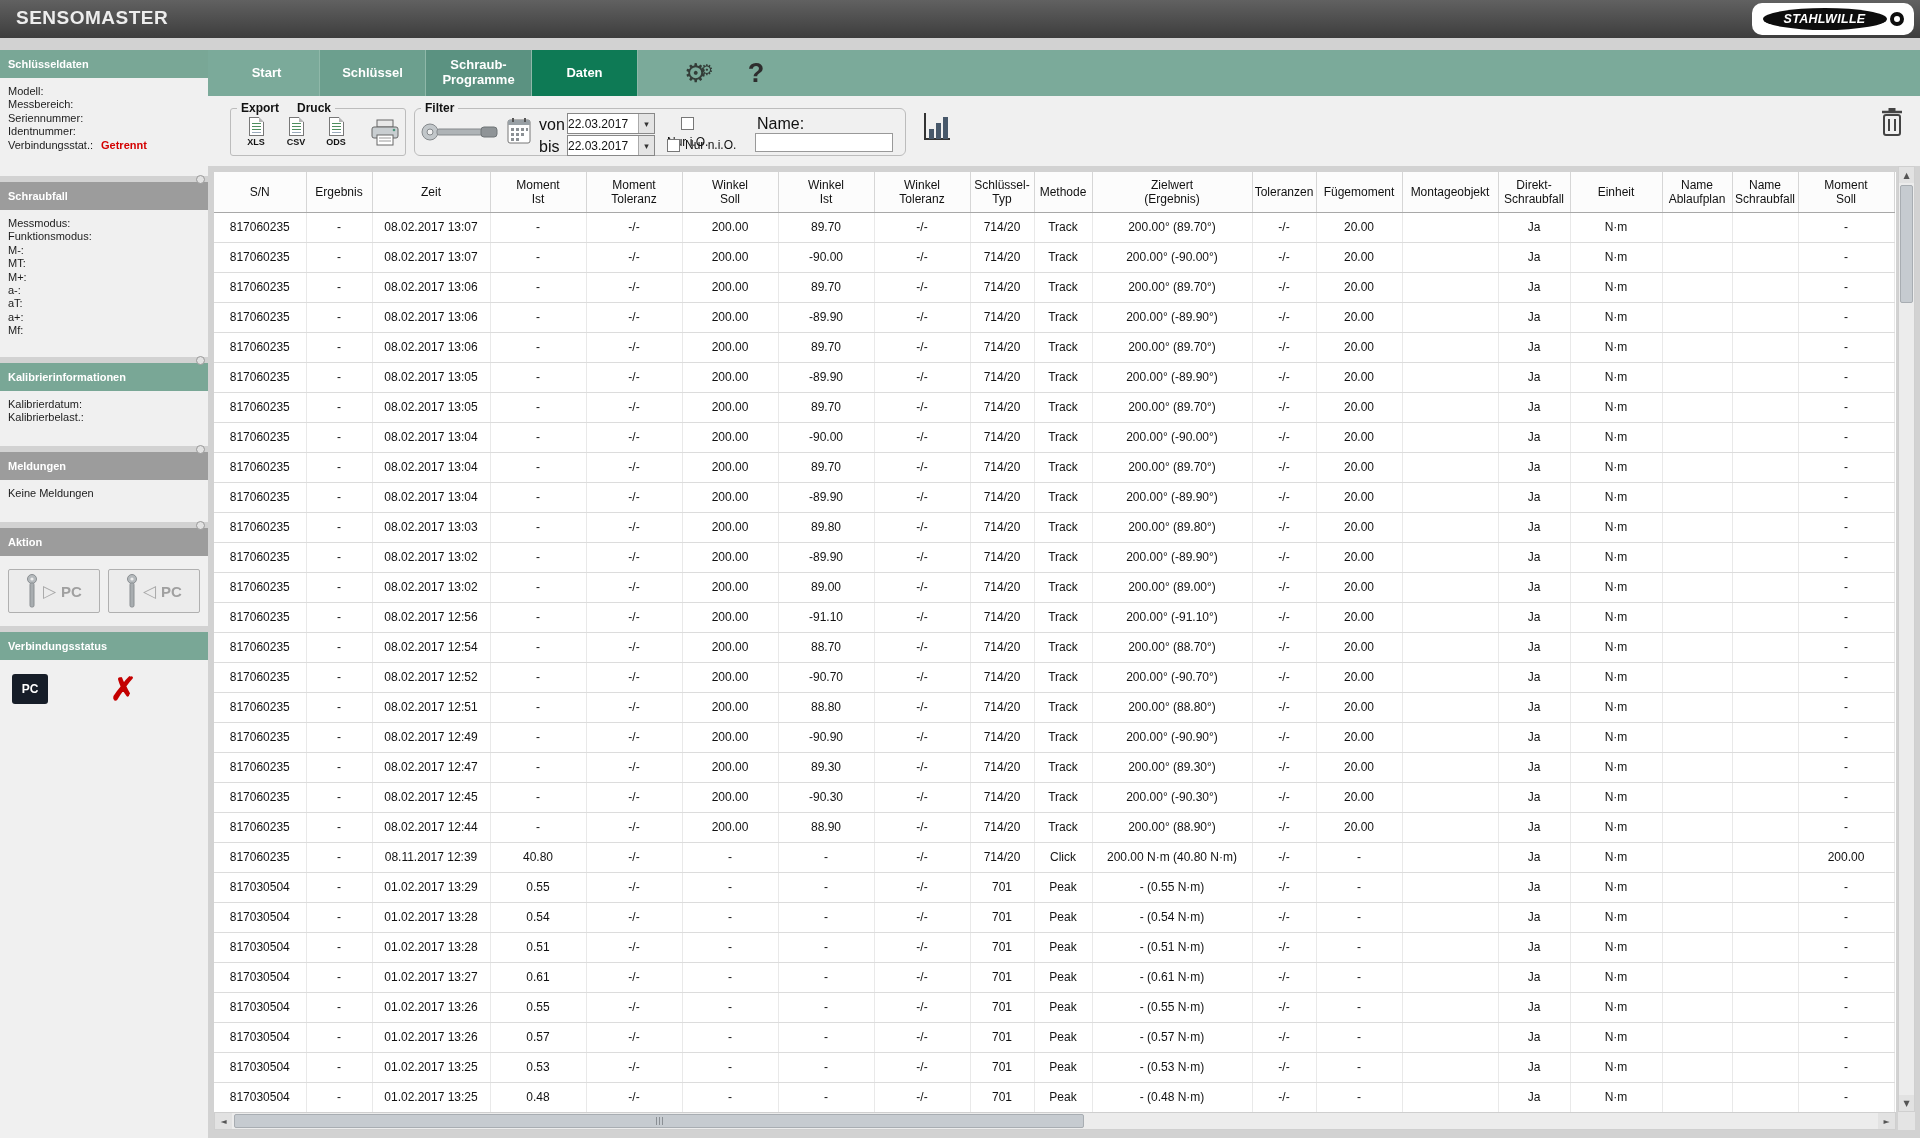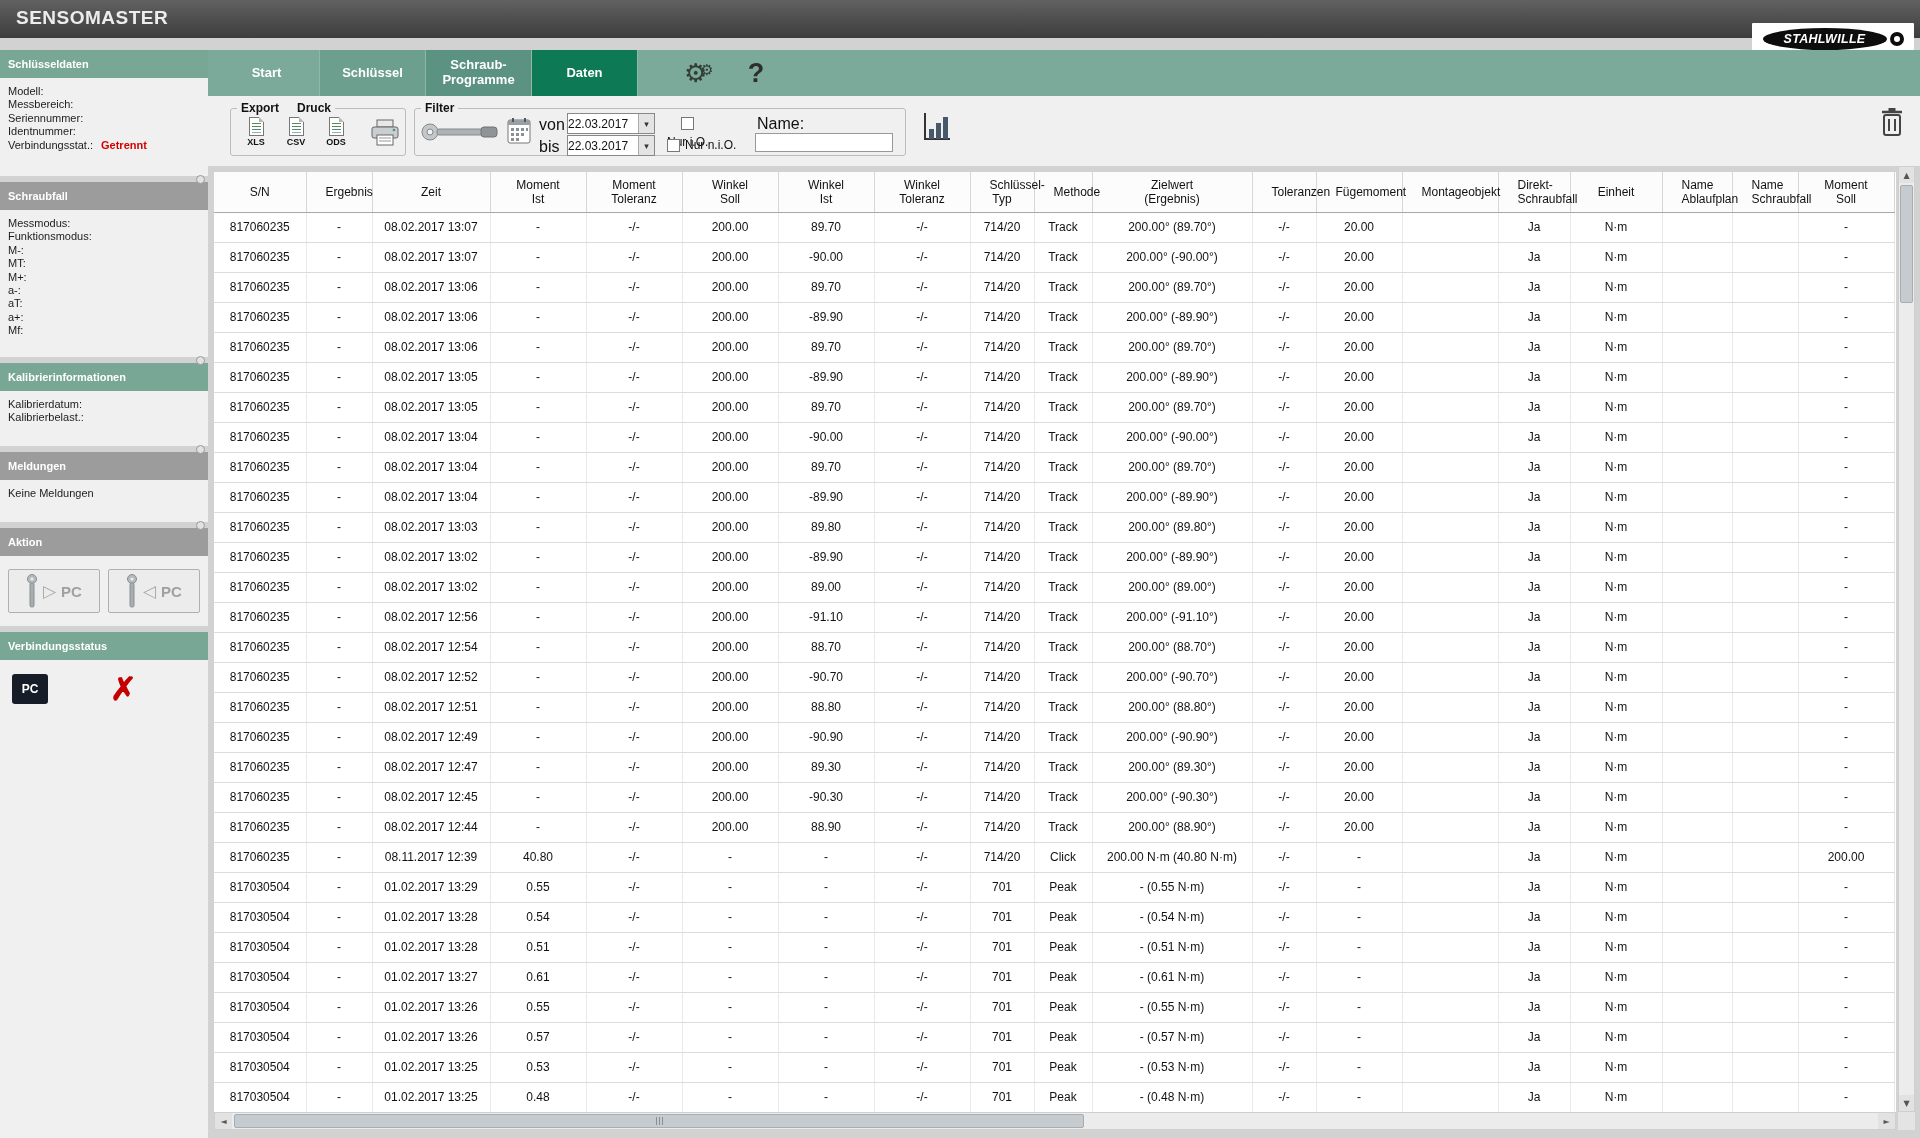--- a/index.html
+++ b/index.html
@@ -2,21 +2,21 @@
 <html><head>
 <meta charset="utf-8">
 <style>
   *{box-sizing:border-box;margin:0;padding:0;}
   html,body{width:1920px;height:1138px;}
   body{background:#d2d2d2;font-family:"Liberation Sans",sans-serif;overflow:hidden;position:relative;color:#111;}
 
   
   .topbar{position:absolute;left:0;top:0;width:1920px;height:38px;background:linear-gradient(#616161,#3d3d3d);}
   .app-title{position:absolute;left:16px;top:7px;color:#ededed;font-size:19px;font-weight:bold;letter-spacing:.5px;}
-  .brand{position:absolute;right:6px;top:3px;width:162px;height:32px;background:#fff;border-radius:1px;display:flex;align-items:center;justify-content:center;margin-top:20px;}
+  .brand{position:absolute;right:6px;top:3px;width:162px;height:32px;background:#fff;border-radius:10px;display:flex;align-items:center;justify-content:center;}
   .brand-oval{background:#0d0d0d;color:#fff;font-style:italic;font-weight:bold;font-size:12.5px;width:124px;height:22px;border-radius:50%;display:flex;align-items:center;justify-content:center;letter-spacing:.3px;}
   .brand-ring{width:14px;height:14px;border:4px solid #0d0d0d;border-radius:50%;margin-left:3px;}
 
   
   .sidebar{position:absolute;left:0;top:50px;width:208px;bottom:0;display:flex;flex-direction:column;}
   .sb{position:relative;margin-bottom:6px;}
   .sb-head{height:28px;line-height:28px;padding-left:8px;color:#fff;font-weight:bold;font-size:11px;}
   .sb-head.green{background:#79a796;}
   .sb-head.gray{background:#9c9c9c;}
   .sb-body{background:#f0f0f0;padding:7px 8px;position:relative;font-size:11px;color:#1c1c1c;}
@@ -48,21 +48,21 @@
   .tab-daten{background:#0e7a55;}
   .tabbar-gear{margin-left:46px;align-self:center;color:#333d38;font-size:26px;cursor:pointer;font-family:"DejaVu Sans",sans-serif;}
   .gear-small{font-size:15px;margin-left:-7px;vertical-align:7px;}
   .tabbar-help{margin-left:34px;align-self:center;color:#2d2d2d;font-size:27px;font-weight:bold;cursor:pointer;}
 
   
   .toolbar{position:absolute;left:208px;top:96px;right:0;height:70px;background:#f0f0f0;}
   .gbox{position:absolute;top:12px;height:48px;border:1px solid #bcbcbc;border-radius:3px;}
   .gbox-label{position:absolute;top:-8px;left:6px;background:#f0f0f0;padding:0 4px;font-size:12px;font-weight:bold;color:#111;display:flex;gap:18px;white-space:nowrap;}
   #gbox-export{left:22px;width:176px;}
-  #gbox-filter{left:206px;width:492px;}
+  #gbox-filter{left:206px;width:492px;border-radius:6px;}
   .file-row{display:flex;align-items:flex-start;gap:7px;padding:8px 0 0 10px;}
   .file-btn{display:flex;flex-direction:column;align-items:center;width:30px;cursor:pointer;}
   .page-icon{width:15px;height:19px;background:#fff;border:1px solid #777;position:relative;}
   .page-icon:before{content:"";position:absolute;right:-1px;top:-1px;border-style:solid;border-width:0 5px 5px 0;border-color:#f0f0f0 #f0f0f0 #b5b5b5 #b5b5b5;}
   .page-icon:after{content:"";position:absolute;left:2px;top:5px;width:9px;height:1px;background:#4f8f5f;box-shadow:0 3px 0 #4f8f5f,0 6px 0 #4f8f5f,0 9px 0 #9ab;}
   .file-label{font-size:9px;font-weight:bold;margin-top:1px;}
   .print-btn{margin-left:12px;margin-top:2px;cursor:pointer;}
   .tool-wrench{position:absolute;left:6px;top:13px;}
   .cal-btn{position:absolute;left:92px;top:9px;cursor:pointer;}
   .flabel{position:absolute;font-size:16px;}
@@ -78,21 +78,21 @@
   .cr2{left:252px;top:29px;}
   .cb{width:13px;height:13px;background:#fff;border:1px solid #777;}
   .name-l{left:342px;top:6px;}
   .name-input{position:absolute;left:340px;top:24px;width:138px;height:19px;border:1px solid #999;background:#fff;font-size:12px;padding:0 3px;font-family:inherit;}
   .chart-btn{position:absolute;left:714px;top:15px;cursor:pointer;}
   .trash-btn{position:absolute;left:1672px;top:11px;cursor:pointer;}
 
   
   .table-wrap{position:absolute;left:214px;top:172px;width:1682px;background:#fff;}
   table{border-collapse:collapse;table-layout:fixed;width:1680px;}
-  th{height:40px;font-size:12px;font-weight:normal;text-align:center;vertical-align:middle;white-space:pre-line;border-bottom:1px solid #a8a8a8;border-right:1px solid #d6d6d6;background:#fcfcfc;padding:0 19px;cursor:pointer;}
+  th{height:40px;font-size:12px;font-weight:normal;text-align:center;vertical-align:middle;white-space:pre-line;border-bottom:1px solid #a8a8a8;border-right:1px solid #d6d6d6;background:#fcfcfc;padding:0 2px;cursor:pointer;}
   td{height:30px;font-size:12px;text-align:center;vertical-align:middle;border-bottom:1px solid #dcdcdc;border-right:1px solid #e9e9e9;padding:0 2px;overflow:hidden;white-space:nowrap;}
   tr{cursor:default;}
 
   
   .vscroll{position:absolute;left:1898px;top:166px;width:17px;height:946px;background:#ececec;border:1px solid #cfcfcf;}
   .sarr{display:flex;align-items:center;justify-content:center;font-size:8px;color:#555;background:#e2e2e2;cursor:pointer;font-family:"DejaVu Sans",sans-serif;}
   .vscroll .up{height:16px;}
   .vscroll .down{position:absolute;bottom:0;left:0;right:0;height:16px;}
   .vthumb{position:absolute;left:1px;right:1px;top:18px;height:118px;background:#c6cbd0;border:1px solid #a8adb2;border-radius:2px;cursor:pointer;}
   .hscroll{position:absolute;left:214px;top:1112px;width:1682px;height:18px;background:#ececec;border:1px solid #cfcfcf;}

